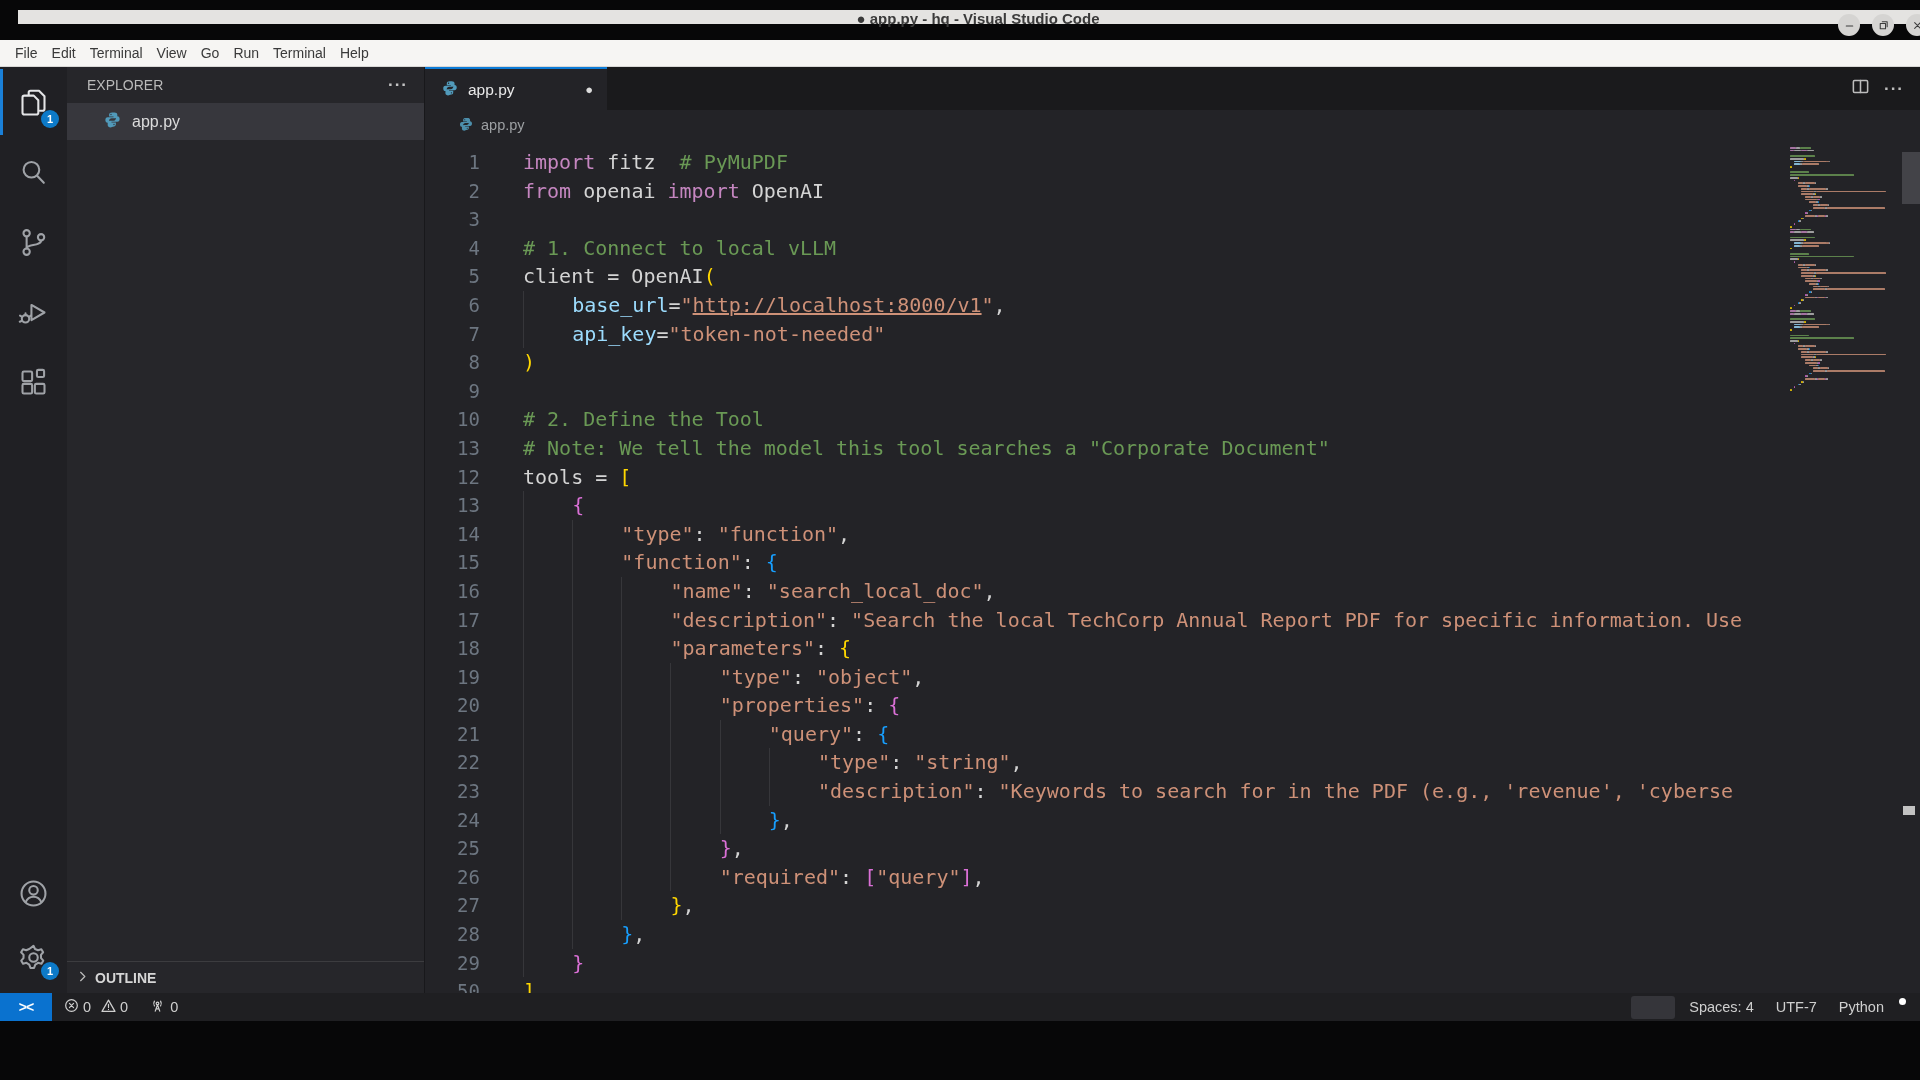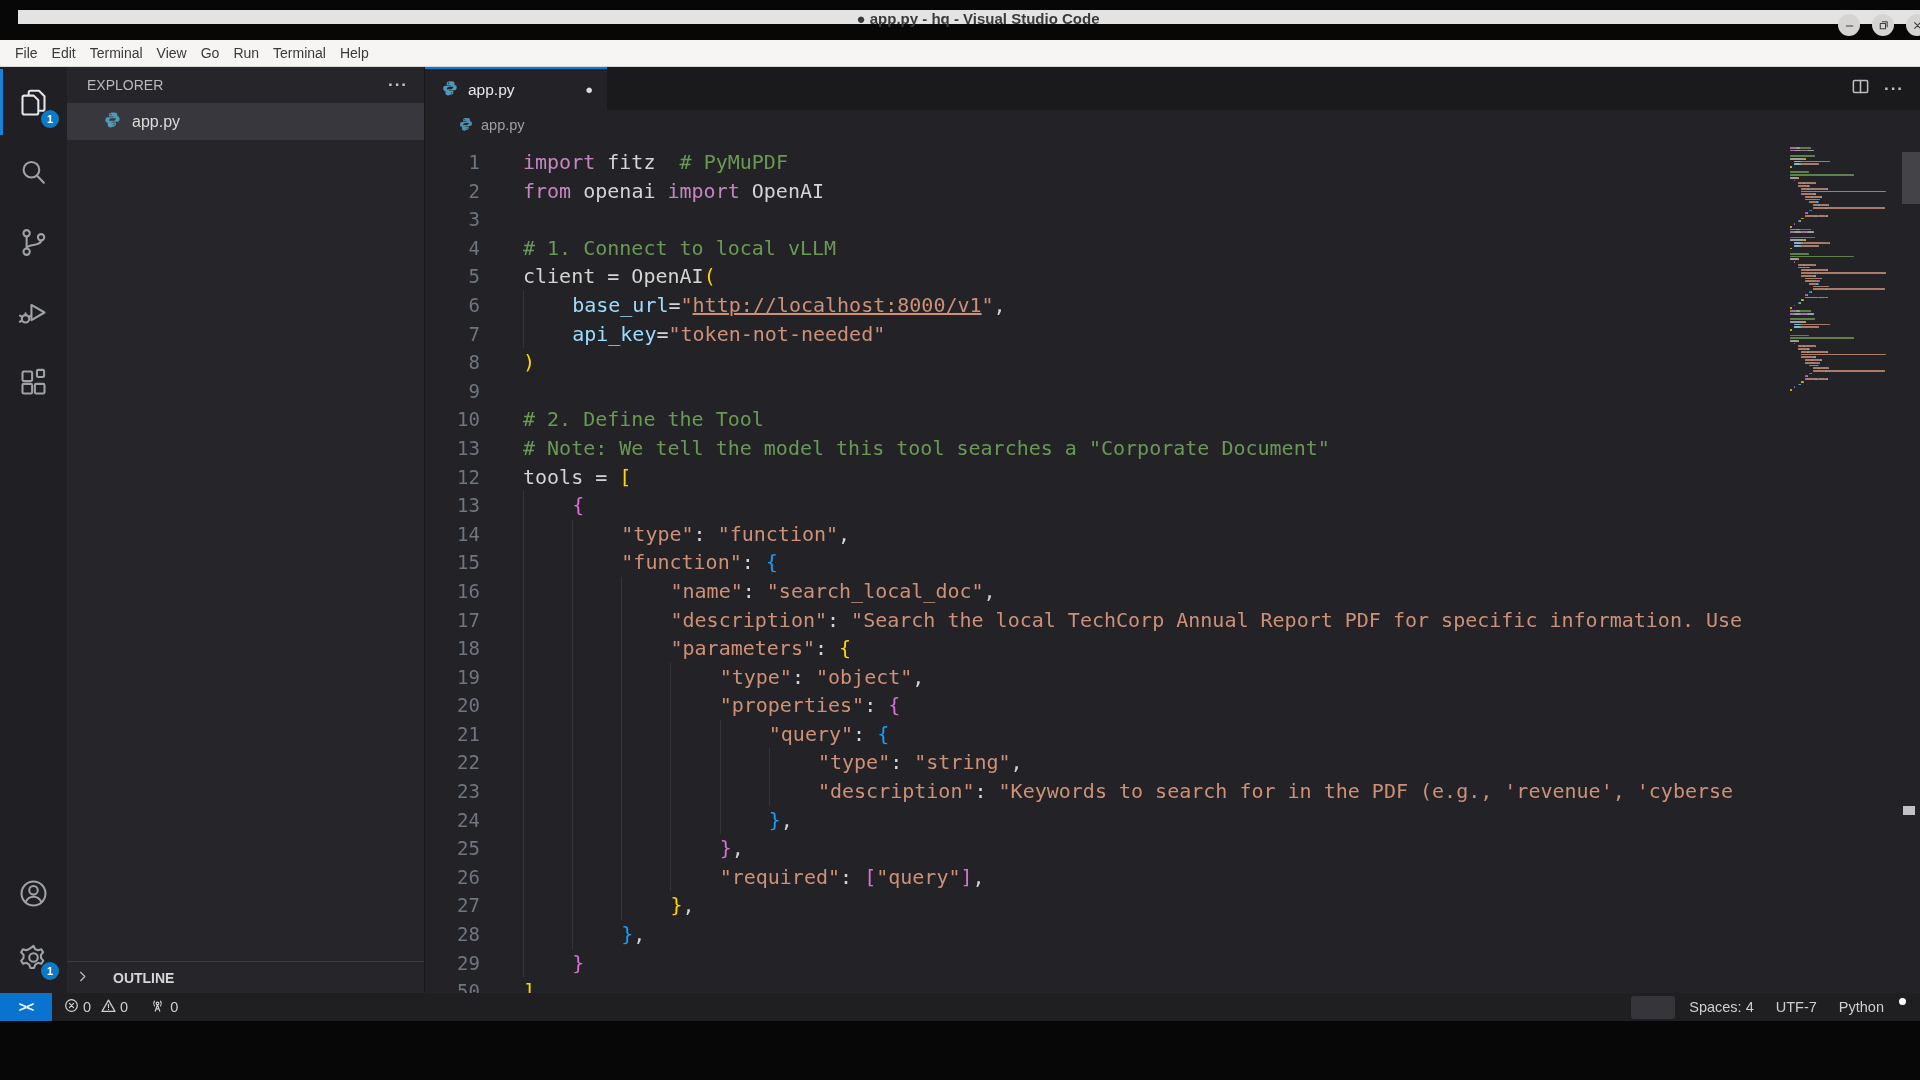--- a/index.html
+++ b/index.html
@@ -41,21 +41,21 @@
   .sb-header{height:36px;display:flex;align-items:center;padding:0 16px 0 20px;}
   .sb-title{font-size:14px;color:#bababa;}
   .sb-more{margin-left:auto;font-size:17px;font-weight:700;color:#c4c4c4;letter-spacing:1px;}
   .sb-section{height:27px;display:flex;align-items:center;font-weight:700;font-size:15px;color:#e9e9e9;
     padding-left:4px;gap:1px;}
   .sb-section svg{width:17px;height:17px;color:#bbb;}
   .file-row{height:37px;display:flex;align-items:center;background:#37373d;padding-left:36px;gap:10px;
     font-size:16px;color:#dcdcdc;}
   .file-row svg{width:19px;height:19px;}
   .sb-panels{position:absolute;bottom:0;left:0;right:0;}
-  .sb-panel{height:31px;border-top:1px solid rgba(140,140,140,.22);display:flex;align-items:center;gap:23px;
+  .sb-panel{height:31px;border-top:1px solid rgba(140,140,140,.22);display:flex;align-items:center;gap:5px;
     padding-left:8px;font-weight:700;font-size:14px;color:#d6d6d6;}
   .sb-panel svg{width:15px;height:15px;color:#bbb;}
 
   
   .editor{position:absolute;left:425px;top:0;right:0;height:100%;background:#232327;}
   .tabbar{position:absolute;top:0;left:0;right:0;height:43px;background:#1a1a1c;display:flex;}
   .tab{width:182px;background:#232327;border-top:2px solid #0c7bd6;display:flex;align-items:center;gap:9px;
     padding:0 14px 0 16px;box-sizing:border-box;}
   .tab svg{width:18px;height:18px;}
   .tab-label{font-size:15.5px;color:#e9e9e9;}

